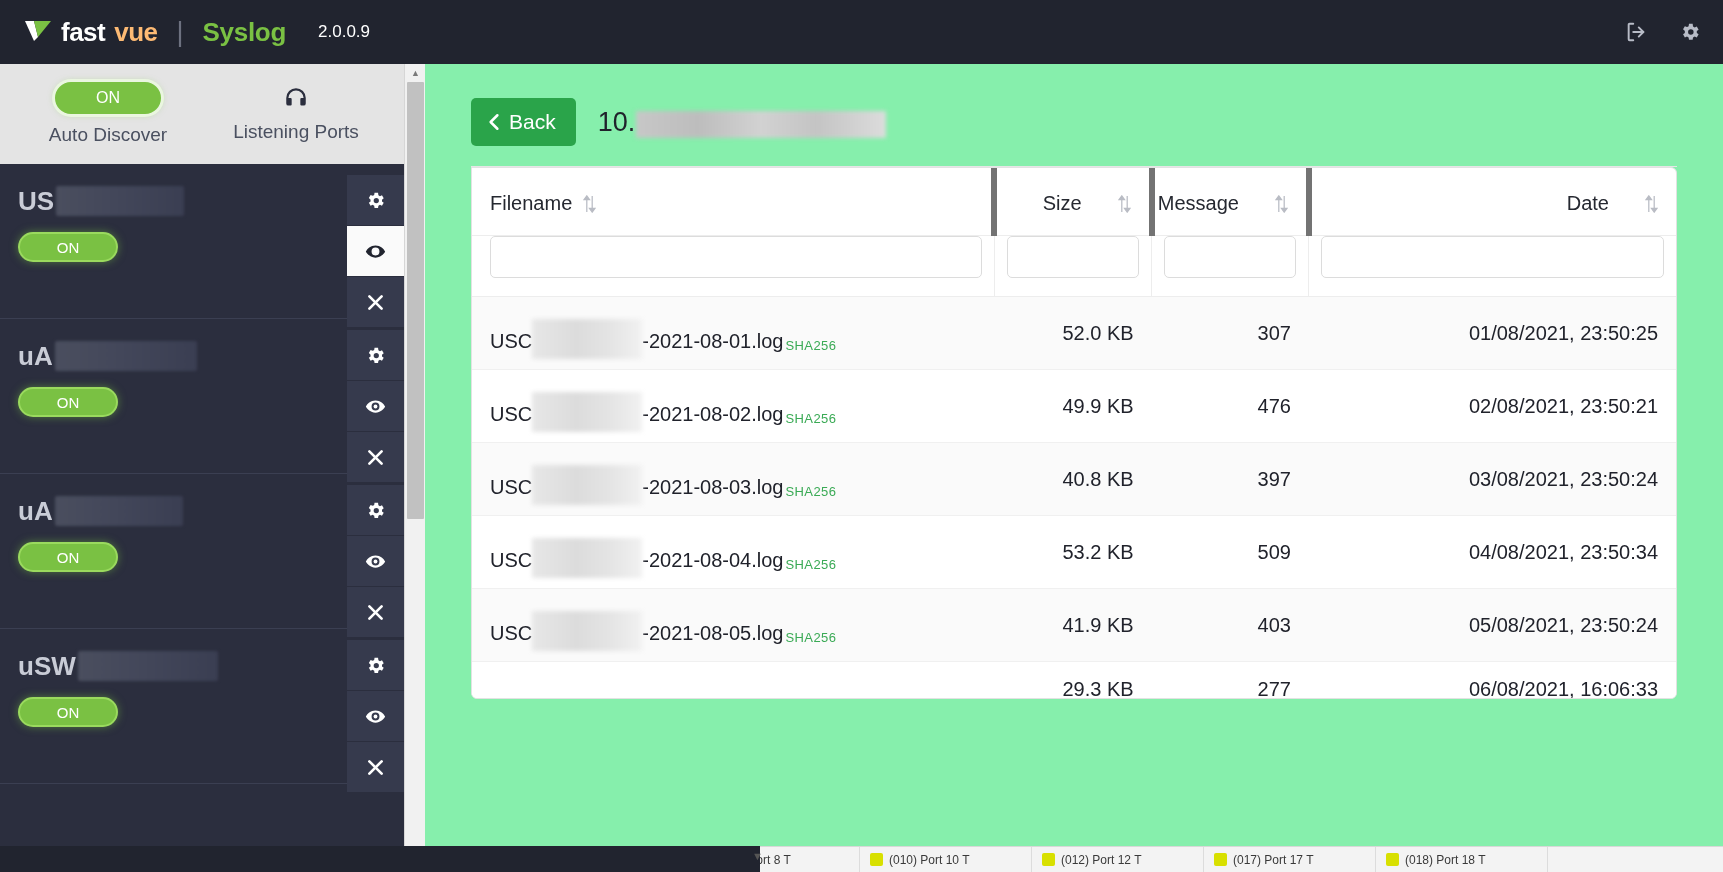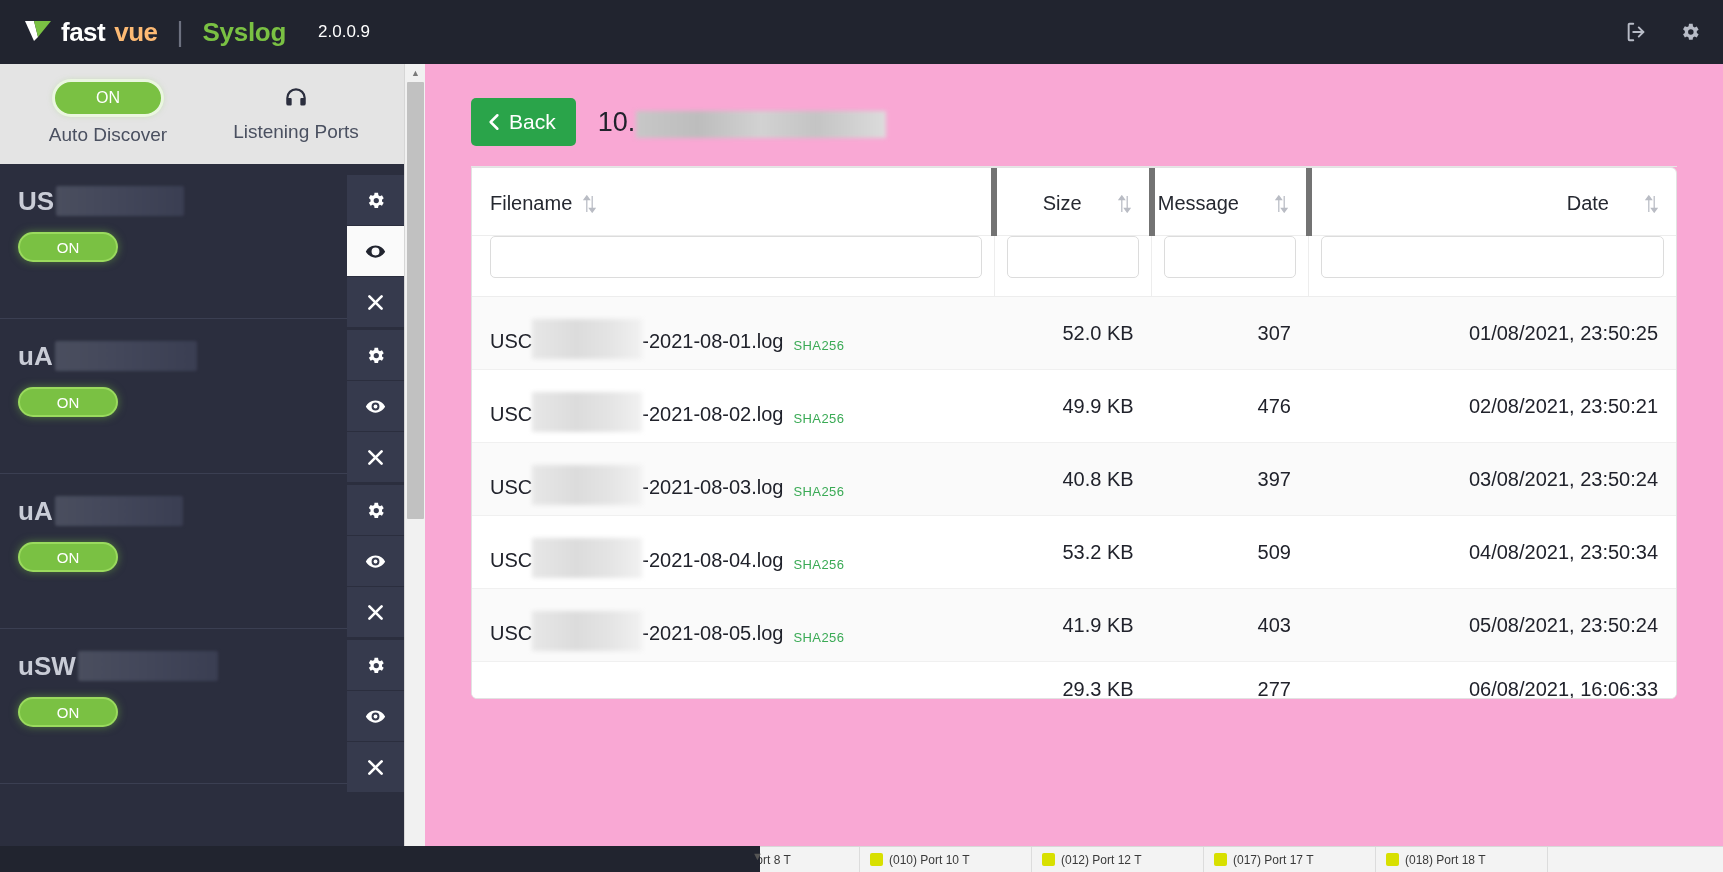--- a/index.html
+++ b/index.html
@@ -111,21 +111,21 @@
   }
   .sc-arrow.up { top: 0; }
   .sc-arrow.dn { bottom: 0; }
   #sc-thumb {
     position: absolute; left: 2px; top: 18px;
     width: 17px; height: 437px;
     background: #c1c1c1; border-radius: 1px;
   }
 
   
-  #main { flex: 1; background: #f9a8d4; height: 100%; overflow: hidden; position: relative; }
+  #main { flex: 1; background: #86efac; height: 100%; overflow: hidden; position: relative; }
   #main-head {
     padding: 34px 0 0 46px;
     display: flex; align-items: center; gap: 22px;
   }
   #back-btn {
     background: #2aa44a; color: #fff;
     border: none; border-radius: 5px;
     height: 48px; padding: 0 20px 0 16px;
     display: flex; align-items: center; gap: 8px;
     font-size: 21px; cursor: pointer;
@@ -203,21 +203,21 @@
   .num { text-align: right; }
   .fname-wrap { display: flex; align-items: flex-end; }
   .fname-redact {
     display: inline-block; width: 110px; height: 40px;
     background: linear-gradient(90deg,#e7e7e7 0%,#dcdcdc 40%,#e4e4e4 70%,#f1f1f1 100%);
     filter: blur(2px);
     position: relative; top: 6px;
   }
   .sha {
     color: #3aaa55; font-size: 13px; letter-spacing: .4px;
-    margin-left: 10px;
+    margin-left: 2px;
   }
 
   
   #taskbar {
     position: absolute; left: 0; bottom: 0;
     width: 1723px; height: 26px;
     background: #f3f3f3; border-top: 1px solid #d8d8d8;
     display: flex; align-items: center; overflow: hidden;
     z-index: 5;
   }

